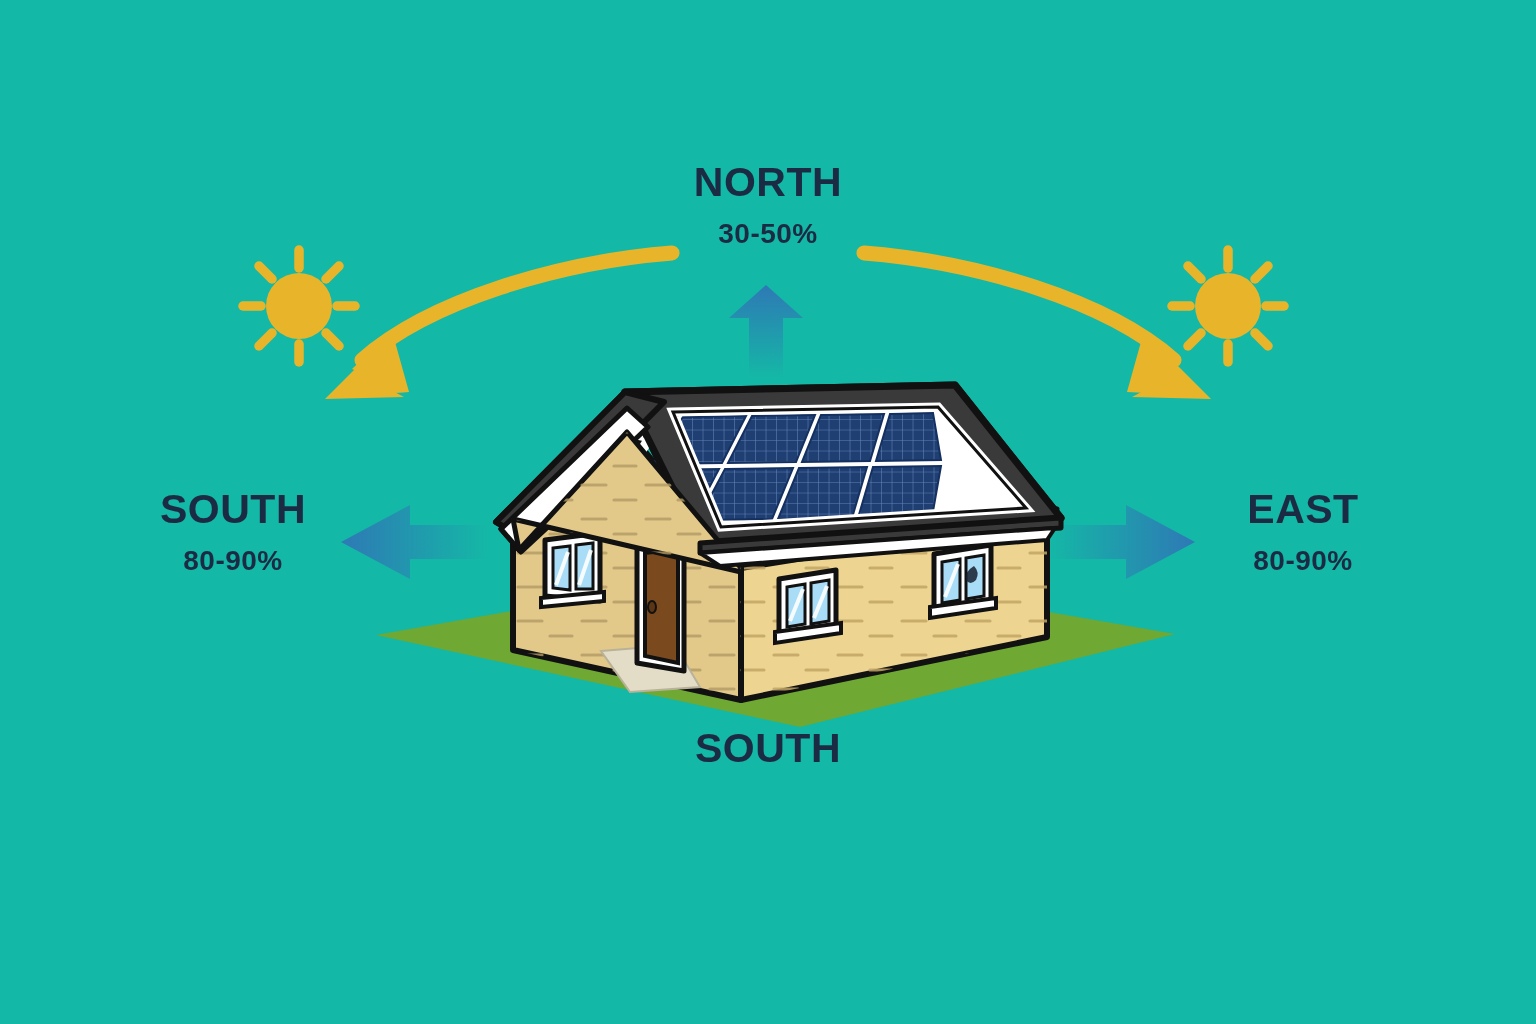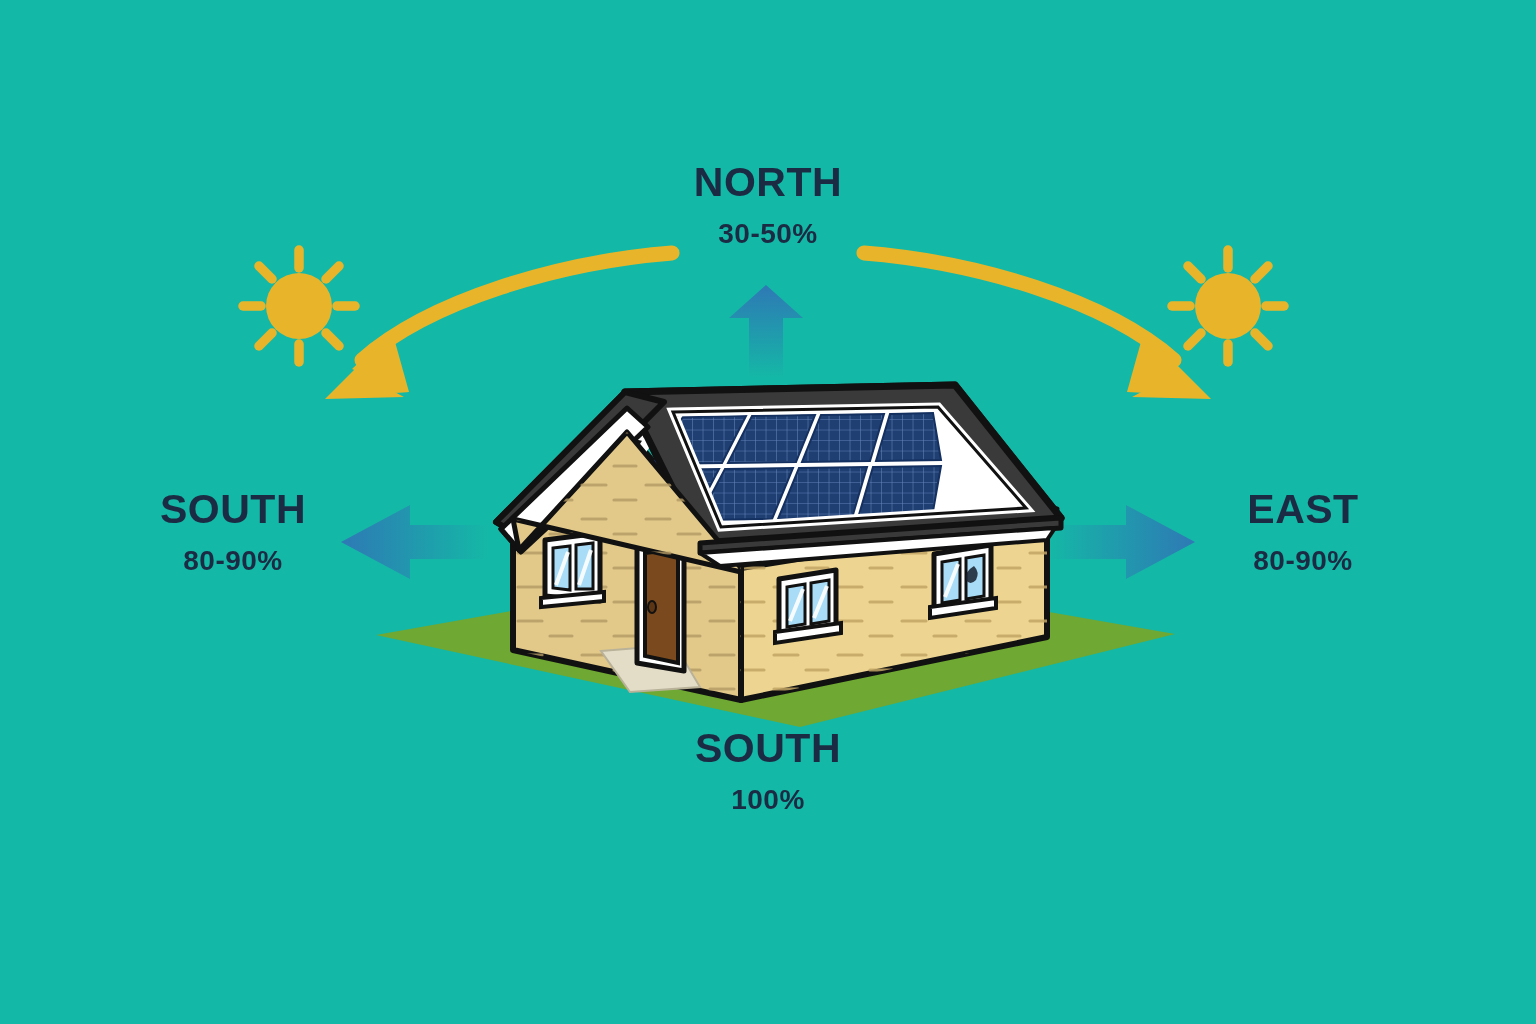--- a/index.html
+++ b/index.html
@@ -247,21 +247,20 @@
     <span class="dir-value">30-50%</span>
   </div>
 
   <div class="dir-label" id="label-east">
     <span class="dir-name">EAST</span>
     <span class="dir-value">80-90%</span>
   </div>
 
   <div class="dir-label" id="label-south">
     <span class="dir-name">SOUTH</span>
-    <span class="dir-value">100%</span>
   </div>
 
   <div class="dir-label" id="label-west">
     <span class="dir-name">SOUTH</span>
     <span class="dir-value">80-90%</span>
   </div>
 
 </div>
 
 </body></html>

